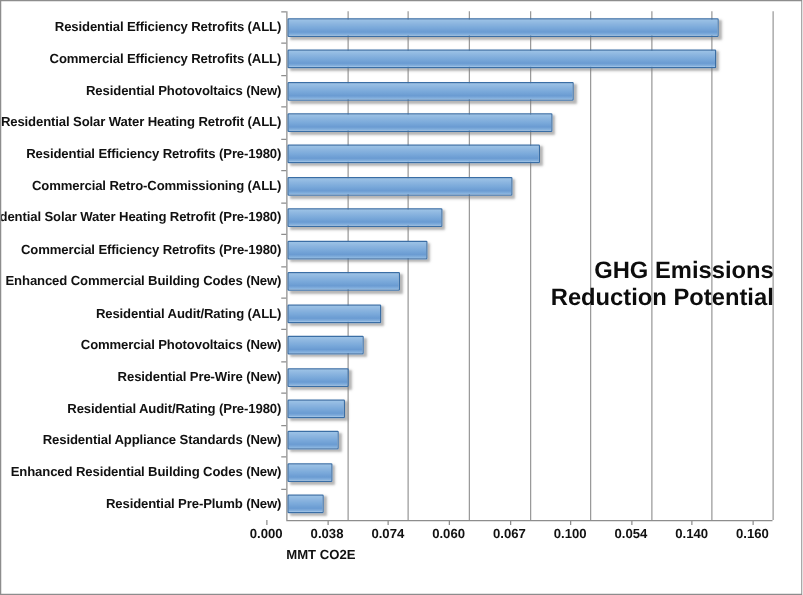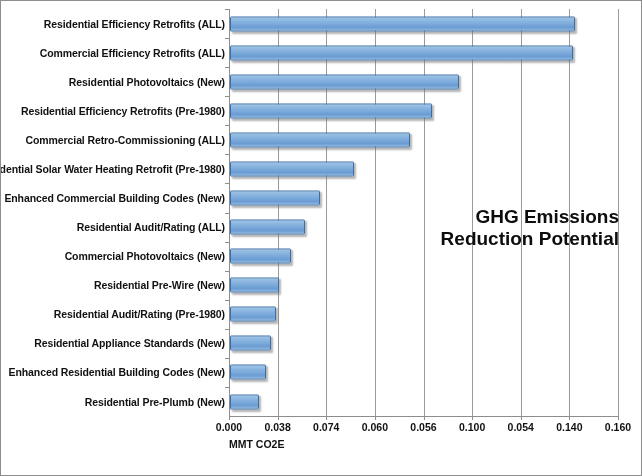--- a/index.html
+++ b/index.html
@@ -94,21 +94,21 @@
         #9dc3e6 0%,
         #8ab4df 28%,
         #7aa9da 52%,
         #6a9bd2 78%,
         #8fb9e2 100%);
     box-shadow: 2px 2px 2px rgba(120,120,120,0.55);
   }
   
   #xticks {
     position: absolute;
-    left: 228px;
+    left: 212px;
     top: 419px;
     width: 325px;
     height: 16px;
   }
   .xtick-mark {
     position: absolute;
     top: -4px;
     width: 1px;
     height: 4px;
     background: #8d8d8d;
@@ -182,36 +182,50 @@
       </div>
       <div class="row">
         <div class="tickmark"></div>
         <div class="cat-label">Residential Photovoltaics (New)</div>
         <div class="bar-wrap" style="width: 228.537px;">
           <div class="bar"></div>
         </div>
       </div>
       <div class="row">
         <div class="tickmark"></div>
+        <div class="cat-label">Residential Solar Water Heating Retrofit (ALL)</div>
+        <div class="bar-wrap" style="width: 211.519px;">
+          <div class="bar"></div>
+        </div>
+      </div>
+      <div class="row">
+        <div class="tickmark"></div>
         <div class="cat-label">Residential Efficiency Retrofits  (Pre-1980)</div>
         <div class="bar-wrap" style="width: 201.794px;">
           <div class="bar"></div>
         </div>
       </div>
       <div class="row">
         <div class="tickmark"></div>
         <div class="cat-label">Commercial Retro-Commissioning (ALL)</div>
         <div class="bar-wrap" style="width: 179.912px;">
           <div class="bar"></div>
         </div>
       </div>
       <div class="row">
         <div class="tickmark"></div>
         <div class="cat-label">Residential Solar Water Heating Retrofit  (Pre-1980)</div>
         <div class="bar-wrap" style="width: 123.994px;">
+          <div class="bar"></div>
+        </div>
+      </div>
+      <div class="row">
+        <div class="tickmark"></div>
+        <div class="cat-label">Commercial Efficiency Retrofits  (Pre-1980)</div>
+        <div class="bar-wrap" style="width: 111.837px;">
           <div class="bar"></div>
         </div>
       </div>
       <div class="row">
         <div class="tickmark"></div>
         <div class="cat-label">Enhanced Commercial Building Codes (New)</div>
         <div class="bar-wrap" style="width: 89.9562px;">
           <div class="bar"></div>
         </div>
       </div>
@@ -269,21 +283,21 @@
   <div id="xticks">
       <div class="xtick-mark" style="left: 0px;"></div>
       <div class="xtick-label" style="left: 0px;">0.000</div>
       <div class="xtick-mark" style="left: 48.625px;"></div>
       <div class="xtick-label" style="left: 48.625px;">0.038</div>
       <div class="xtick-mark" style="left: 97.25px;"></div>
       <div class="xtick-label" style="left: 97.25px;">0.074</div>
       <div class="xtick-mark" style="left: 145.875px;"></div>
       <div class="xtick-label" style="left: 145.875px;">0.060</div>
       <div class="xtick-mark" style="left: 194.5px;"></div>
-      <div class="xtick-label" style="left: 194.5px;">0.056</div>
+      <div class="xtick-label" style="left: 194.5px;">0.067</div>
       <div class="xtick-mark" style="left: 243.125px;"></div>
       <div class="xtick-label" style="left: 243.125px;">0.100</div>
       <div class="xtick-mark" style="left: 291.75px;"></div>
       <div class="xtick-label" style="left: 291.75px;">0.054</div>
       <div class="xtick-mark" style="left: 340.375px;"></div>
       <div class="xtick-label" style="left: 340.375px;">0.140</div>
       <div class="xtick-mark" style="left: 389px;"></div>
       <div class="xtick-label" style="left: 389px;">0.160</div>
     </div>
 

